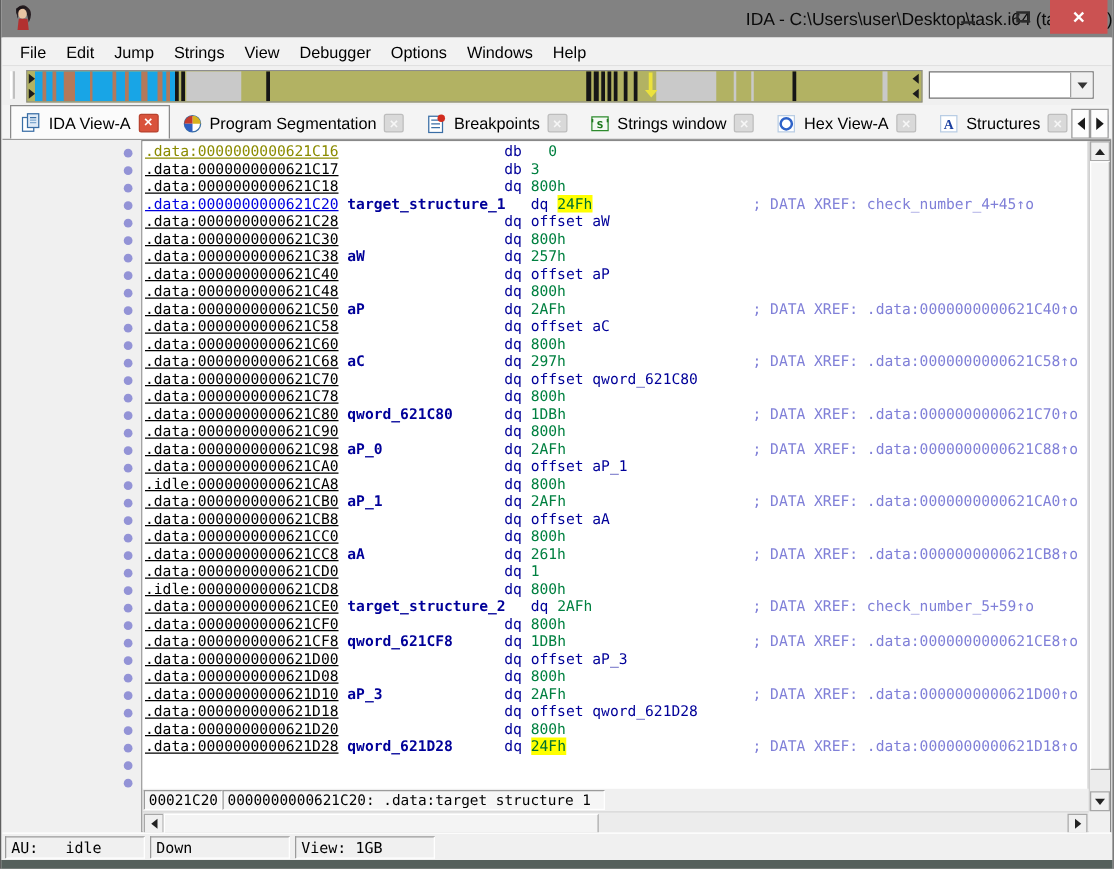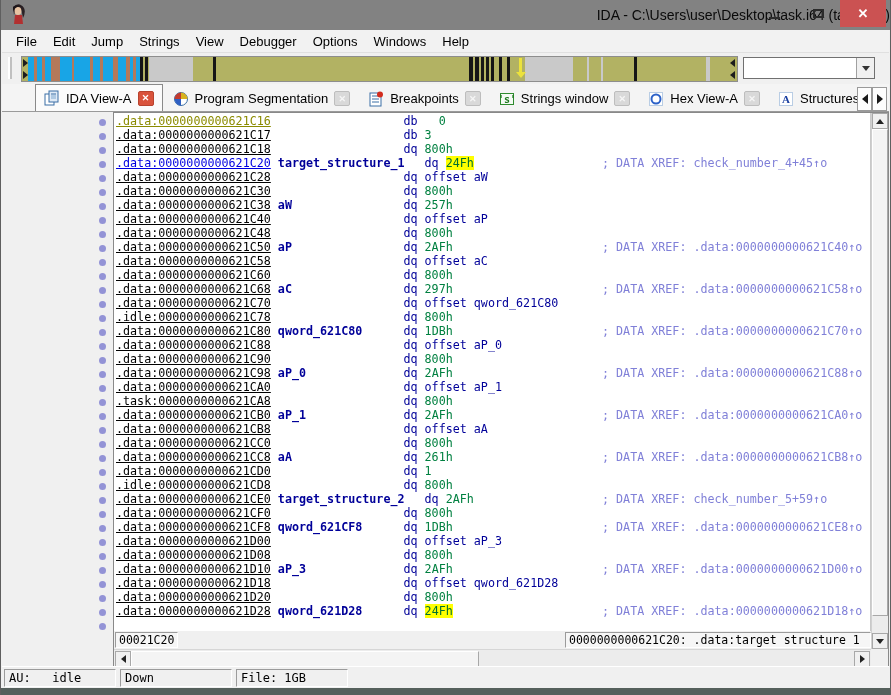--- a/index.html
+++ b/index.html
@@ -52,21 +52,21 @@
   .combo-btn { position:absolute; right:0; top:0; width:18px; height:20px; background:#f0f0f0;
     border-left:1px solid #a0a0a0; display:flex; align-items:center; justify-content:center; }
   .combo-btn i { width:0; height:0; border-left:4px solid transparent; border-right:4px solid transparent;
     border-top:5px solid #333; }
 
   
   .tabbar { position:absolute; left:1px; right:1px; top:84px; height:28px; background:#f4f4f4;
     border-bottom:1px solid #9a9a9a; display:flex; align-items:flex-end; padding-left:6px;
     overflow:hidden; white-space:nowrap; }
   .tab { display:flex; align-items:center; gap:6px; height:25px; padding:0 8px; font-size:13px; }
-  .tab.active { background:#fbfbfb; border:1px solid #8a8a8a; border-bottom:none; height:27px;margin-left:27px; }
+  .tab.active { background:#fbfbfb; border:1px solid #8a8a8a; border-bottom:none; height:27px; }
   .tab-sep { width:1px; height:17px; background:#8a8a8a; margin:0 1px 4px 1px; align-self:center; }
   .tab-close { width:16px; height:15px; background:#d9d9d9; border:1px solid #bdbdbd;
     color:#f6f6f6; font-size:9px; font-weight:bold; display:flex; align-items:center;
     justify-content:center; border-radius:2px; }
   .tab.active .tab-close { background:#d9533c; border-color:#b8432f; color:#fff; }
   .tab-scroll { position:absolute; right:2px; top:3px; display:flex; height:24px; }
   .tsbtn { width:15px; height:24px; background:#fdfdfd; border:1px solid #9a9a9a;
     display:flex; align-items:center; justify-content:center; }
   .tsbtn i { width:0; height:0; border-top:5px solid transparent; border-bottom:5px solid transparent; }
   .tsbtn.left i { border-right:6px solid #1a1a1a; }
@@ -96,22 +96,22 @@
   
   .vscroll { grid-column:2; grid-row:1 / span 2; position:relative; background:#ececec;
     border-left:1px solid #d0d0d0; }
   .sbtn { position:absolute; left:0; width:16px; height:16px; background:#f0f0f0;
     border:1px solid #a8a8a8; display:flex; align-items:center; justify-content:center; }
   .sbtn i { width:0; height:0; }
   .sbtn.up { top:0; } .sbtn.up i { border-left:4px solid transparent; border-right:4px solid transparent; border-bottom:5px solid #222; }
   .sbtn.down { bottom:0; } .sbtn.down i { border-left:4px solid transparent; border-right:4px solid transparent; border-top:5px solid #222; }
   .vthumb { position:absolute; left:0; top:16px; width:16px; height:487px; background:#f4f4f4;
     border:1px solid #a8a8a8; border-top-color:#fff; border-left-color:#fff; }
-  .minibar { grid-column:1; grid-row:2; display:flex; gap:15px; align-items:center; padding-left:1px;
-    background:#f0f0f0;justify-content:space-between; }
+  .minibar { grid-column:1; grid-row:2; display:flex; gap:0; align-items:center; padding-left:1px;
+    background:#f0f0f0; }
   .mini-box { height:16px; background:#f6f6f6; border:1px solid #9b9b9b;
     border-bottom-color:#fff; border-right-color:#fff;
     font-family:"DejaVu Sans Mono", monospace; font-size:11.5px; line-height:14px; padding:0 3px;
     white-space:pre; }
   .hscroll { grid-column:1; grid-row:3; position:relative; background:#ececec;
     border-top:1px solid #d6d6d6; }
   .hbtn { position:absolute; top:1px; width:16px; height:16px; background:#f0f0f0;
     border:1px solid #a8a8a8; display:flex; align-items:center; justify-content:center; }
   .hbtn.left { left:1px; } .hbtn.left i { width:0;height:0;border-top:4px solid transparent;border-bottom:4px solid transparent;border-right:5px solid #222; }
   .hbtn.right { right:1px; } .hbtn.right i { width:0;height:0;border-top:4px solid transparent;border-bottom:4px solid transparent;border-left:5px solid #222; }
@@ -354,27 +354,26 @@
           <div class="lrow"><span class="addr ">.data:0000000000621C28</span><span> </span><span>                </span><span class="mn">dq</span><span> </span><span class="op off">offset aW</span></div>
           <div class="lrow"><span class="addr ">.data:0000000000621C30</span><span> </span><span>                </span><span class="mn">dq</span><span> </span><span class="op num">800h</span></div>
           <div class="lrow"><span class="addr ">.data:0000000000621C38</span><span> </span><span class="nm">aW</span><span>              </span><span class="mn">dq</span><span> </span><span class="op num">257h</span></div>
           <div class="lrow"><span class="addr ">.data:0000000000621C40</span><span> </span><span>                </span><span class="mn">dq</span><span> </span><span class="op off">offset aP</span></div>
           <div class="lrow"><span class="addr ">.data:0000000000621C48</span><span> </span><span>                </span><span class="mn">dq</span><span> </span><span class="op num">800h</span></div>
           <div class="lrow"><span class="addr ">.data:0000000000621C50</span><span> </span><span class="nm">aP</span><span>              </span><span class="mn">dq</span><span> </span><span class="op num">2AFh</span><span class="cmt">; DATA XREF: .data:0000000000621C40↑o</span></div>
           <div class="lrow"><span class="addr ">.data:0000000000621C58</span><span> </span><span>                </span><span class="mn">dq</span><span> </span><span class="op off">offset aC</span></div>
           <div class="lrow"><span class="addr ">.data:0000000000621C60</span><span> </span><span>                </span><span class="mn">dq</span><span> </span><span class="op num">800h</span></div>
           <div class="lrow"><span class="addr ">.data:0000000000621C68</span><span> </span><span class="nm">aC</span><span>              </span><span class="mn">dq</span><span> </span><span class="op num">297h</span><span class="cmt">; DATA XREF: .data:0000000000621C58↑o</span></div>
           <div class="lrow"><span class="addr ">.data:0000000000621C70</span><span> </span><span>                </span><span class="mn">dq</span><span> </span><span class="op off">offset qword_621C80</span></div>
-          <div class="lrow"><span class="addr ">.idle:0000000000621C78</span><span> </span><span>                </span><span class="mn">dq</span><span> </span><span class="op num">800h</span></div>
+          <div class="lrow"><span class="addr ">.data:0000000000621C78</span><span> </span><span>                </span><span class="mn">dq</span><span> </span><span class="op num">800h</span></div>
           <div class="lrow"><span class="addr ">.data:0000000000621C80</span><span> </span><span class="nm">qword_621C80</span><span>    </span><span class="mn">dq</span><span> </span><span class="op num">1DBh</span><span class="cmt">; DATA XREF: .data:0000000000621C70↑o</span></div>
-          <div class="lrow"><span class="addr ">.data:0000000000621C88</span><span> </span><span>                </span><span class="mn">dq</span><span> </span><span class="op off">offset aP_0</span></div>
           <div class="lrow"><span class="addr ">.data:0000000000621C90</span><span> </span><span>                </span><span class="mn">dq</span><span> </span><span class="op num">800h</span></div>
           <div class="lrow"><span class="addr ">.data:0000000000621C98</span><span> </span><span class="nm">aP_0</span><span>            </span><span class="mn">dq</span><span> </span><span class="op num">2AFh</span><span class="cmt">; DATA XREF: .data:0000000000621C88↑o</span></div>
           <div class="lrow"><span class="addr ">.data:0000000000621CA0</span><span> </span><span>                </span><span class="mn">dq</span><span> </span><span class="op off">offset aP_1</span></div>
-          <div class="lrow"><span class="addr ">.task:0000000000621CA8</span><span> </span><span>                </span><span class="mn">dq</span><span> </span><span class="op num">800h</span></div>
+          <div class="lrow"><span class="addr ">.idle:0000000000621CA8</span><span> </span><span>                </span><span class="mn">dq</span><span> </span><span class="op num">800h</span></div>
           <div class="lrow"><span class="addr ">.data:0000000000621CB0</span><span> </span><span class="nm">aP_1</span><span>            </span><span class="mn">dq</span><span> </span><span class="op num">2AFh</span><span class="cmt">; DATA XREF: .data:0000000000621CA0↑o</span></div>
           <div class="lrow"><span class="addr ">.data:0000000000621CB8</span><span> </span><span>                </span><span class="mn">dq</span><span> </span><span class="op off">offset aA</span></div>
           <div class="lrow"><span class="addr ">.data:0000000000621CC0</span><span> </span><span>                </span><span class="mn">dq</span><span> </span><span class="op num">800h</span></div>
           <div class="lrow"><span class="addr ">.data:0000000000621CC8</span><span> </span><span class="nm">aA</span><span>              </span><span class="mn">dq</span><span> </span><span class="op num">261h</span><span class="cmt">; DATA XREF: .data:0000000000621CB8↑o</span></div>
           <div class="lrow"><span class="addr ">.data:0000000000621CD0</span><span> </span><span>                </span><span class="mn">dq</span><span> </span><span class="op num">1</span></div>
           <div class="lrow"><span class="addr ">.idle:0000000000621CD8</span><span> </span><span>                </span><span class="mn">dq</span><span> </span><span class="op num">800h</span></div>
           <div class="lrow"><span class="addr ">.data:0000000000621CE0</span><span> </span><span class="nm">target_structure_2</span><span> </span><span class="mn">dq</span><span> </span><span class="op num">2AFh</span><span class="cmt">; DATA XREF: check_number_5+59↑o</span></div>
           <div class="lrow"><span class="addr ">.data:0000000000621CF0</span><span> </span><span>                </span><span class="mn">dq</span><span> </span><span class="op num">800h</span></div>
           <div class="lrow"><span class="addr ">.data:0000000000621CF8</span><span> </span><span class="nm">qword_621CF8</span><span>    </span><span class="mn">dq</span><span> </span><span class="op num">1DBh</span><span class="cmt">; DATA XREF: .data:0000000000621CE8↑o</span></div>
           <div class="lrow"><span class="addr ">.data:0000000000621D00</span><span> </span><span>                </span><span class="mn">dq</span><span> </span><span class="op off">offset aP_3</span></div>
@@ -406,17 +405,17 @@
             <i></i>
           </div>
       </div>
       <div class="scroll-corner"></div>
     </div>
   </div>
 
   <div class="statusbar">
     <div class="status-panel">AU:   idle</div>
     <div class="status-panel">Down</div>
-    <div class="status-panel">File: 1GB</div>
+    <div class="status-panel">View: 1GB</div>
   </div>
   <div class="bottom-strip"></div>
 
 </div>
 
 </body></html>

